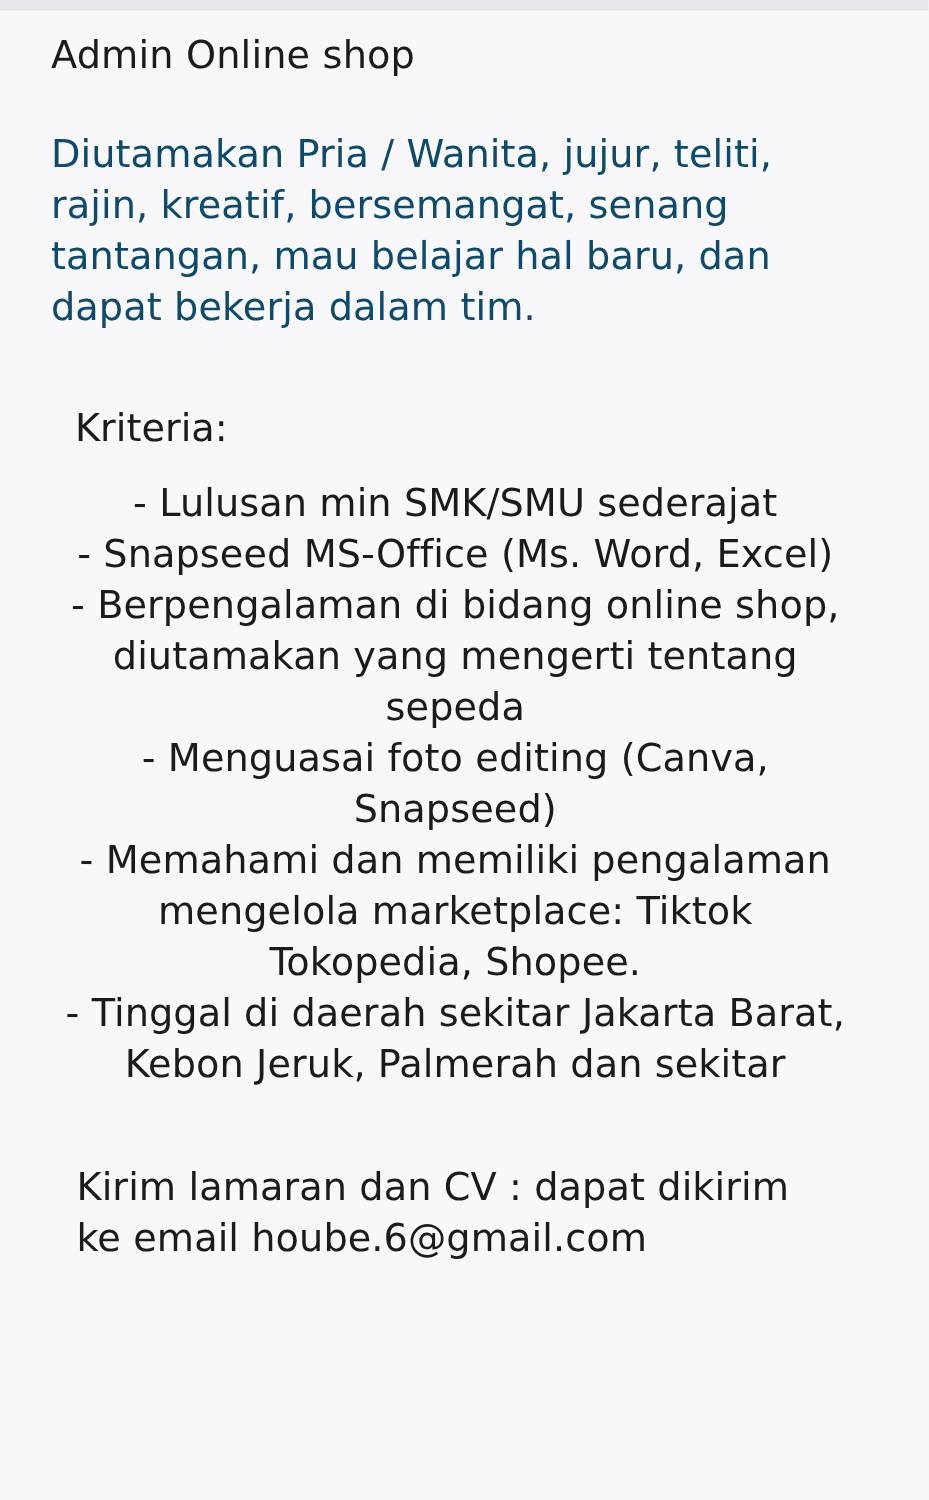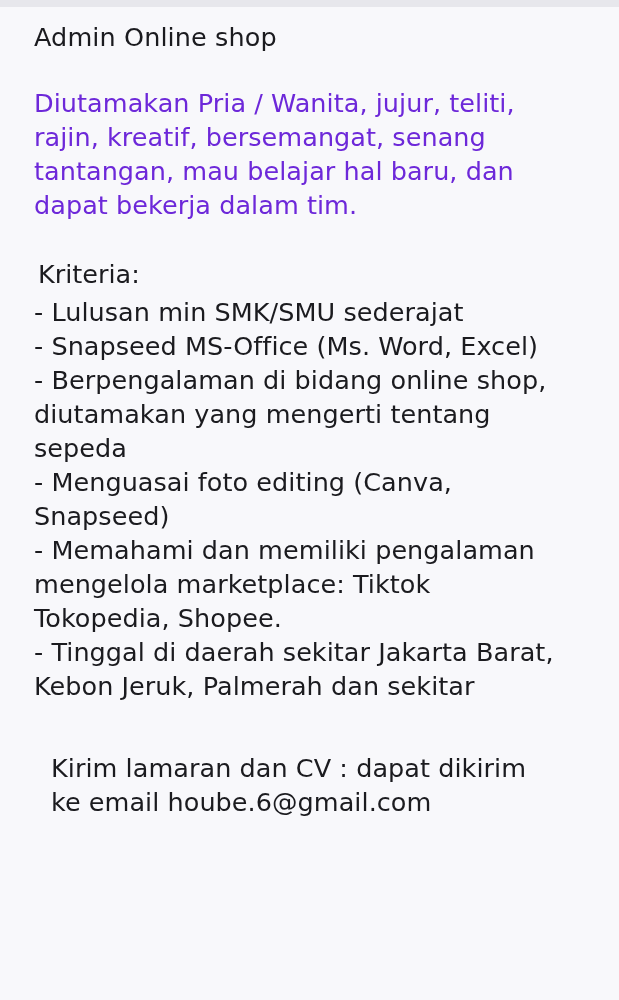--- a/index.html
+++ b/index.html
@@ -42,43 +42,44 @@
     color: #1b1b1f;
     letter-spacing: 0.1px;
     margin: 0 0 0 0;
   }
   .blank {
     height: 31px;
   }
   .para {
     font-size: 25.5px;
     line-height: 1.335;
-    color: #6d28d9;
+    color: #0c4a6e;
     letter-spacing: 0.05px;
     margin: 0;
     white-space: pre-wrap;
   }
   .section-label {
     font-size: 25.5px;
     line-height: 1.335;
     color: #1b1b1f;
-    margin: 4px;
+    margin: 16px;
   }
   .criteria-list {
     margin: 0;
     padding: 0;
     list-style: none;
   }
   .criteria-list li {
     font-size: 25.5px;
     line-height: 1.335;
     color: #1b1b1f;
     letter-spacing: 0.05px;
     margin: 0;
     white-space: pre-wrap;
+    text-align: center;
   }
   .contact {
     font-size: 25.5px;
     line-height: 1.335;
     color: #1b1b1f;
     letter-spacing: 0.05px;
     margin: 17px;
     white-space: pre-wrap;
   }
 </style>

